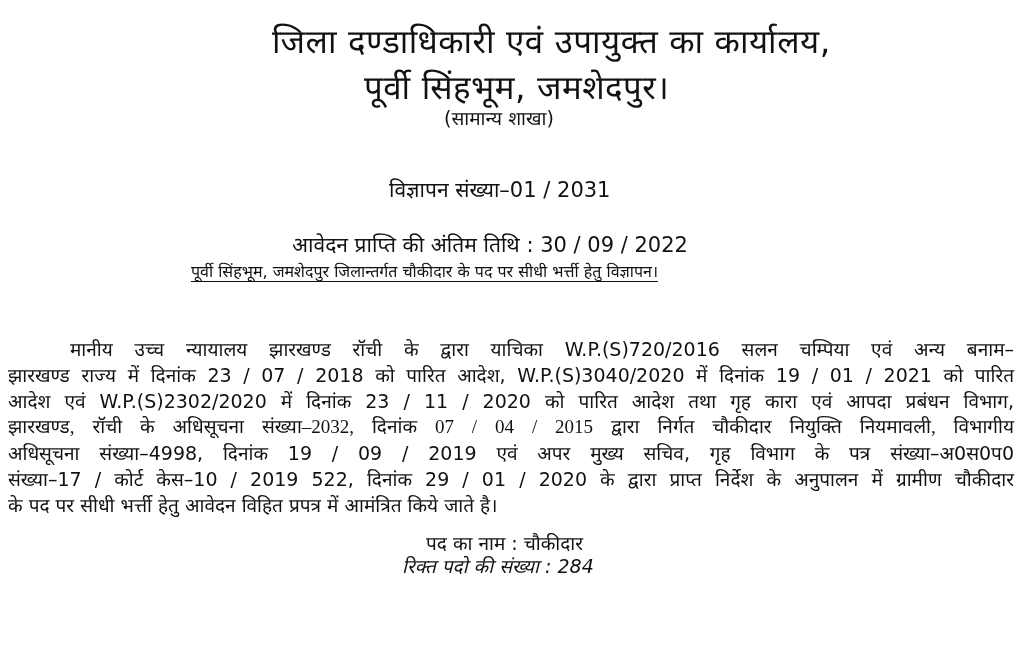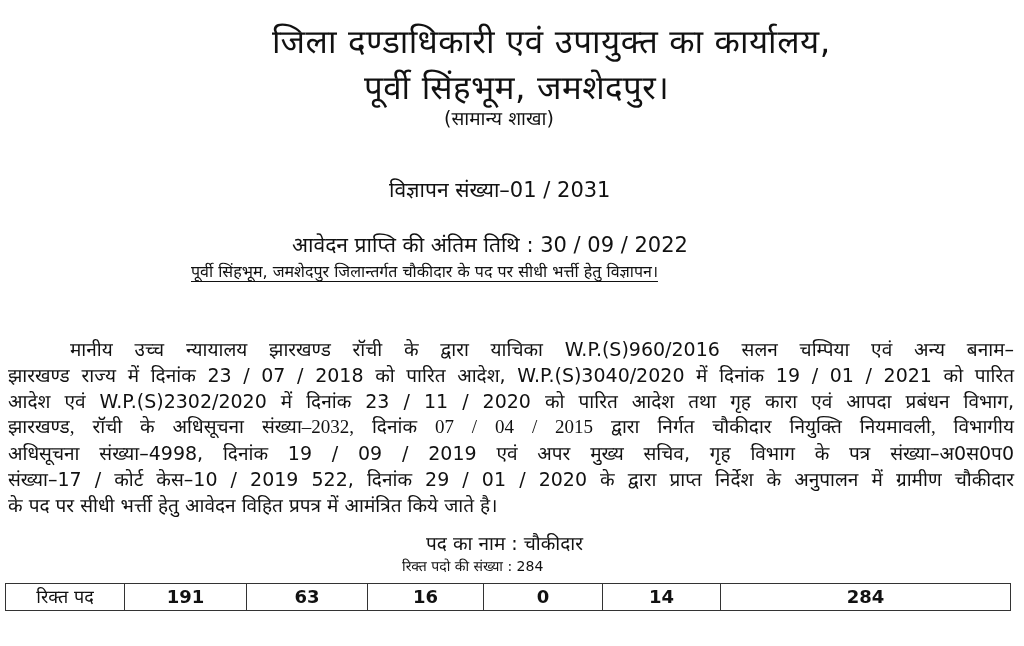--- a/index.html
+++ b/index.html
@@ -14,21 +14,21 @@
     .h1a { top: 22px; left: 272px; }
     .h1b { top: 68px; left: 364px; }
     .branch { top: 106px; left: 444px; font-size: 19px; line-height: 24px; }
     .adno { top: 176px; left: 389px; font-size: 21px; line-height: 28px; }
     .lastdate { top: 231px; left: 292px; font-size: 21px; line-height: 28px; }
     .subject { top: 258px; left: 170px; font-size: 16px; line-height: 28px; text-decoration: underline; text-underline-offset: 4px; margin-left: 21px; }
     .para { left: 8px; width: 1006px; font-size: 19px; line-height: 26px; }
     .para .ln { position: absolute; left: 0; width: 1006px; text-align: justify; text-align-last: justify; white-space: nowrap; }
     .para .ln.last { text-align-last: left; }
     .postname { top: 531px; left: 410px; font-size: 19px; line-height: 24px; margin-left: 16px; }
-    .vacancies { top: 554px; left: 402px; font-size: 14px; line-height: 24px; }
+    .vacancies { top: 554px; left: 402px; font-size: 19px; line-height: 24px; font-style: italic; }
     table.vac {
       position: absolute; left: 5px; top: 583px; width: 1006px;
       border-collapse: collapse; font-size: 18px;
     }
     table.vac td {
       border: 1.5px solid #333; text-align: center; height: 26px; padding: 0;
       line-height: 26px;
     }
     table.vac tr.values td { font-weight: bold; }
     table.vac tr.values td.rowhead { font-weight: normal; }
@@ -38,21 +38,21 @@
 
 <div class="abs h1 h1a">जिला दण्डाधिकारी एवं उपायुक्त का कार्यालय,</div>
 <div class="abs h1 h1b">पूर्वी सिंहभूम, जमशेदपुर।</div>
 <div class="abs branch">(सामान्य शाखा)</div>
 
 <div class="abs adno">विज्ञापन संख्या–01 / 2031</div>
 <div class="abs lastdate">आवेदन प्राप्ति की अंतिम तिथि : 30 / 09 / 2022</div>
 <div class="abs subject">पूर्वी सिंहभूम, जमशेदपुर जिलान्तर्गत चौकीदार के पद पर सीधी भर्त्ती हेतु विज्ञापन।</div>
 
 <div class="abs para" style="top:336px;">
-  <div class="ln" style="top:0px; left:62px; width:944px;">मानीय उच्च न्यायालय झारखण्ड रॉची के द्वारा याचिका W.P.(S)960/2016 सलन चम्पिया एवं अन्य बनाम–</div>
+  <div class="ln" style="top:0px; left:62px; width:944px;">मानीय उच्च न्यायालय झारखण्ड रॉची के द्वारा याचिका W.P.(S)720/2016 सलन चम्पिया एवं अन्य बनाम–</div>
   <div class="ln" style="top:26px;">झारखण्ड राज्य में दिनांक 23 / 07 / 2018 को पारित आदेश, W.P.(S)3040/2020 में दिनांक 19 / 01 / 2021 को पारित</div>
   <div class="ln" style="top:52px;">आदेश एवं W.P.(S)2302/2020 में दिनांक 23 / 11 / 2020 को पारित आदेश तथा गृह कारा एवं आपदा प्रबंधन विभाग,</div>
   <div class="ln" style="top:78px;font-family:Liberation Serif, serif;">झारखण्ड, रॉची के अधिसूचना संख्या–2032, दिनांक 07 / 04 / 2015 द्वारा निर्गत चौकीदार नियुक्ति नियमावली, विभागीय</div>
   <div class="ln" style="top:104px;">अधिसूचना संख्या–4998, दिनांक 19 / 09 / 2019 एवं अपर मुख्य सचिव, गृह विभाग के पत्र संख्या–अ0स0प0</div>
   <div class="ln" style="top:130px;">संख्या–17 / कोर्ट केस–10 / 2019 522, दिनांक 29 / 01 / 2020 के द्वारा प्राप्त निर्देश के अनुपालन में ग्रामीण चौकीदार</div>
   <div class="ln last" style="top:156px;">के पद पर सीधी भर्त्ती हेतु आवेदन विहित प्रपत्र में आमंत्रित किये जाते है।</div>
 </div>
 
 <div class="abs postname">पद का नाम :  चौकीदार</div>
 <div class="abs vacancies">रिक्त पदो की संख्या : 284</div>
@@ -61,23 +61,14 @@
   <colgroup>
     <col style="width:119px">
       <col style="width:122px">
       <col style="width:121px">
       <col style="width:116px">
       <col style="width:119px">
       <col style="width:118px">
       <col>
   </colgroup>
   <tbody>
-  <tr class="values">
-    <td class="rowhead">रिक्त पद</td>
-    <td>191</td>
-    <td>63</td>
-    <td>16</td>
-    <td>0</td>
-    <td>14</td>
-    <td>284</td>
-  </tr>
 </tbody>
   </table>
 
 </body></html>

